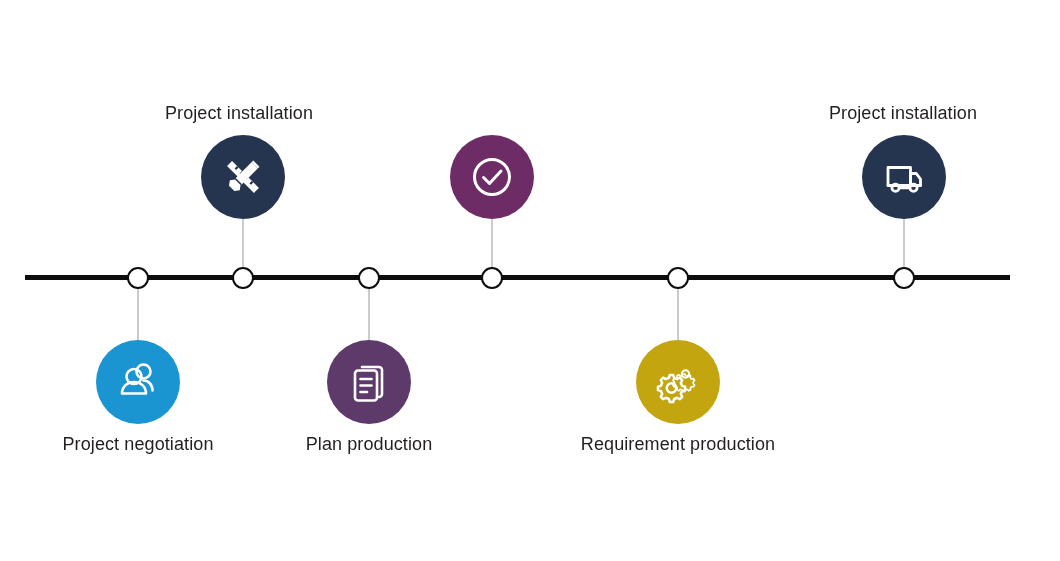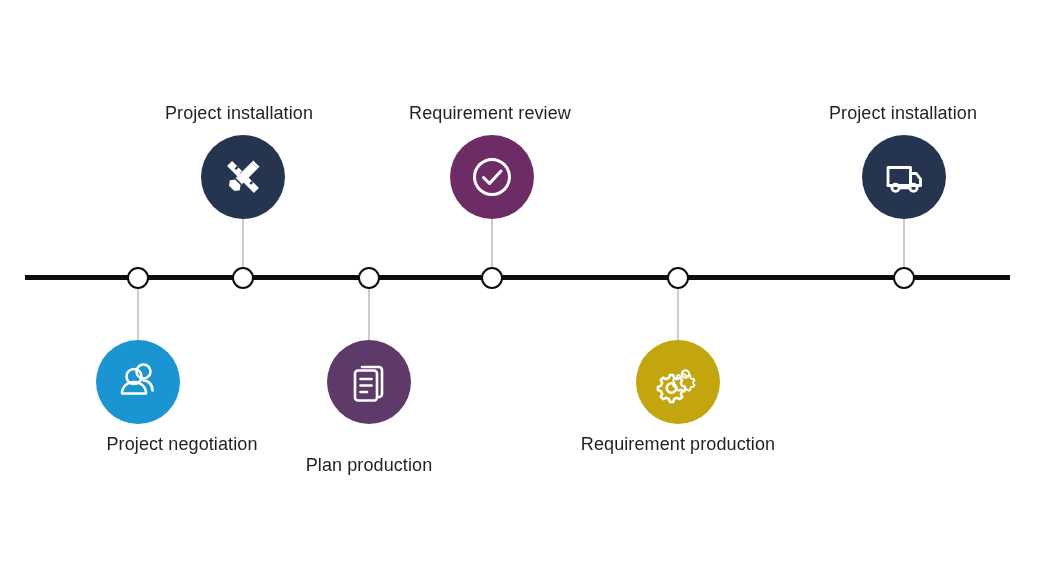--- a/index.html
+++ b/index.html
@@ -88,21 +88,21 @@
   <div class="icon-disc" style="left:138px; top:382px; background:#1b94d2;">
     <span>
       <svg width="52" height="52" viewBox="0 0 52 52" fill="none" stroke="#ffffff" stroke-width="2.6" stroke-linecap="round" stroke-linejoin="round">
         <circle cx="31.5" cy="15.5" r="7"></circle>
         <path d="M40.5 34.5c0-6 -4.2 -10 -9 -10"></path>
         <circle cx="22" cy="20.5" r="7.5"></circle>
         <path d="M10 37.5c0-7 5.4 -11.5 12 -11.5s12 4.5 12 11.5z"></path>
       </svg>
     </span>
   </div>
-  <div class="step-label" style="left:138px; top:433px;margin-left:44px;">Project negotiation</div>
+  <div class="step-label" style="left:138px; top:433px;">Project negotiation</div>
 
   <div class="stem" style="left:243px; top:219px; height:58px;"></div>
   <div class="axis-node" style="left:243px; top:278px;"></div>
   <div class="icon-disc" style="left:243px; top:177px; background:#253550;">
     <span>
       <svg width="50" height="50" viewBox="0 0 50 50" fill="#ffffff">
 
         <path d="M8.8 14.2l5.4-5.4 27 27 -5.4 5.4z
                  M8.8 14.2l5.4-5.4 27 27 -5.4 5.4z" fill="none"></path>
         <g transform="rotate(45 25 25)">
@@ -130,33 +130,32 @@
     <span>
       <svg width="48" height="48" viewBox="0 0 48 48" fill="none" stroke="#ffffff" stroke-width="2.6" stroke-linejoin="round" stroke-linecap="round">
         <path d="M17 9h17a3 3 0 0 1 3 3v24a3 3 0 0 1-3 3"></path>
         <path d="M13 12.5h16a3 3 0 0 1 3 3v24a3 3 0 0 1-3 3H13a3 3 0 0 1-3-3v-24a3 3 0 0 1 3-3z"></path>
         <path d="M15.5 21h11"></path>
         <path d="M15.5 27.5h11"></path>
         <path d="M15.5 34h6.5"></path>
       </svg>
     </span>
   </div>
-  <div class="step-label" style="left:369px; top:433px;margin-top:21px;">Plan production</div>
+  <div class="step-label" style="left:369px; top:433px;">Plan production</div>
 
   <div class="stem" style="left:492px; top:219px; height:58px;"></div>
   <div class="axis-node" style="left:492px; top:278px;"></div>
   <div class="icon-disc" style="left:492px; top:177px; background:#6e2c66;">
     <span>
       <svg width="52" height="52" viewBox="0 0 52 52" fill="none" stroke="#ffffff" stroke-width="3" stroke-linecap="round" stroke-linejoin="round">
         <circle cx="26" cy="26" r="17.5"></circle>
         <path d="M17.5 26.5l6 6 11.5 -12.5"></path>
       </svg>
     </span>
   </div>
-  <div class="step-label" style="left:490px; top:102px;">Requirement review</div>
 
   <div class="stem" style="left:678px; top:282px; height:58px;"></div>
   <div class="axis-node" style="left:678px; top:278px;"></div>
   <div class="icon-disc" style="left:678px; top:382px; background:#c2a50f;">
     <span>
       <svg width="52" height="52" viewBox="0 0 52 52" fill="none" stroke="#ffffff" stroke-width="2.4" stroke-linejoin="round" stroke-linecap="round">
 
         <g transform="translate(33.5,18) scale(0.86)">
           <path d="M0 -11.3l2.6 .55 1.9 -2 2.6 1.5 -.3 2.7 2 1.9 2.65 -.55 1.5 2.6 -2 1.9 0 2.7
                    2 1.9 -1.5 2.6 -2.65 -.55 -1.9 1.9 .3 2.7 -2.6 1.5 -1.9 -2 -2.6 .55 -1.05 2.5

